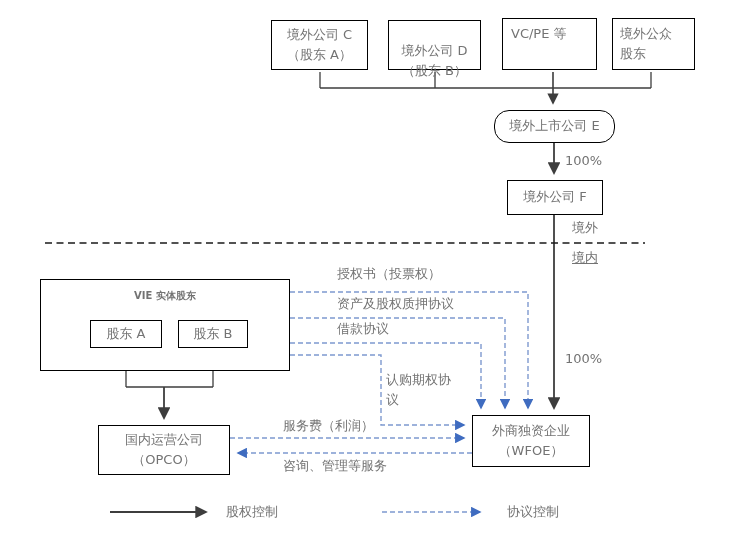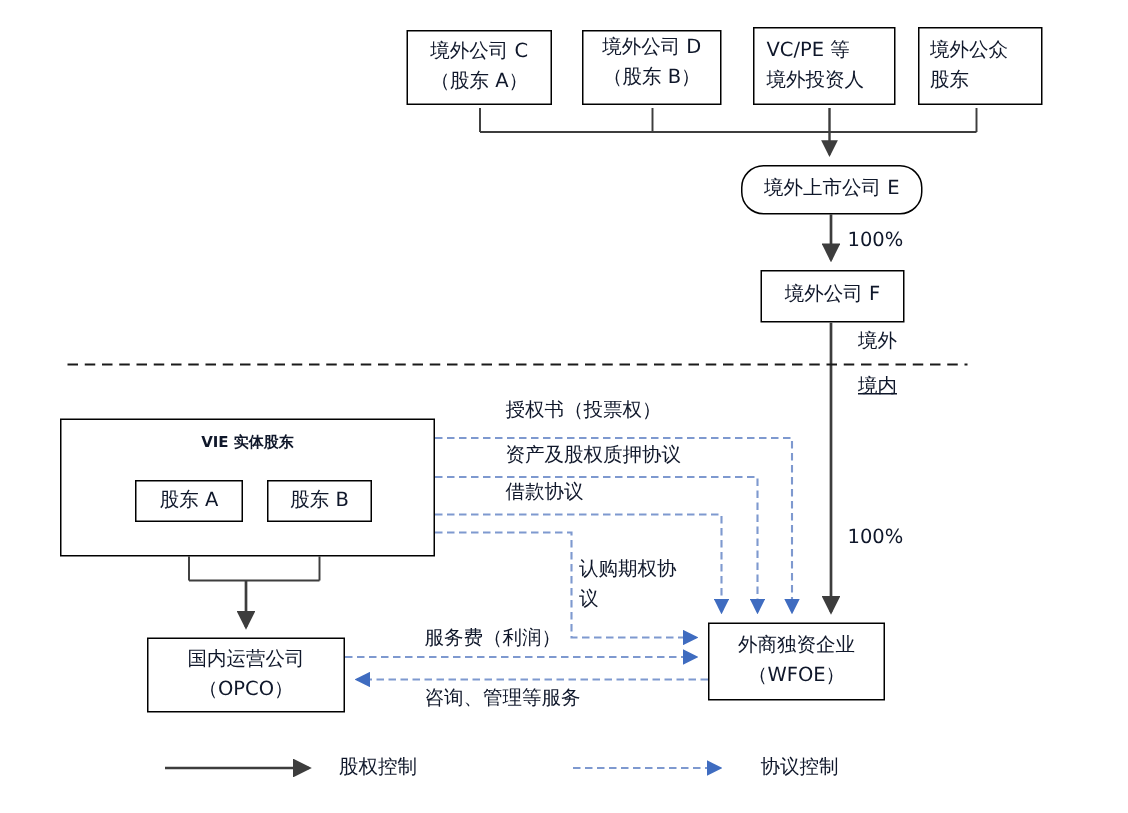--- a/index.html
+++ b/index.html
@@ -6,21 +6,21 @@
     margin: 0;
     padding: 0;
     background: #ffffff;
     font-family: "DejaVu Sans", "Liberation Sans", sans-serif;
   }
   #canvas {
     position: relative;
     width: 752px;
     height: 542px;
     background: #ffffff;
-    color: #0f172a;
+    color: #737373;
     overflow: hidden;
   }
   #connector-layer {
     position: absolute;
     left: 0; top: 0;
     width: 752px; height: 542px;
   }
   .box {
     position: absolute;
     box-sizing: border-box;
@@ -94,27 +94,26 @@
     <line x1="472" y1="453" x2="238" y2="453" stroke="#7e99cf" stroke-width="1.4" stroke-dasharray="5 3" marker-end="url(#mBlue)"></line>
 
     <line x1="110" y1="512" x2="206" y2="512" stroke="#3d3d3d" stroke-width="1.8" marker-end="url(#mDark)"></line>
     <line x1="382" y1="512" x2="480" y2="512" stroke="#7e99cf" stroke-width="1.4" stroke-dasharray="5 3" marker-end="url(#mBlue)"></line>
   </svg>
 
   <div class="box" style="left:271px; top:20px; width:97px; height:50px; padding-top:4px;">
     <span class="bl">境外公司 C</span>
     <span class="bl">（股东 A）</span>
   </div>
-  <div class="box" style="left:388px; top:20px; width:93px; height:50px; padding-top:1px;">
+  <div class="box" style="left:388px; top:20px; width:93px; height:50px; padding-top:20px;">
     <span class="bl">境外公司 D</span>
     <span class="bl">（股东 B）</span>
   </div>
   <div class="box leftalign" style="left:502px; top:18px; width:95px; height:52px; padding:5px 0 13px 8px;">
     <span class="bl">VC/PE 等</span>
-    <span class="bl">境外投资人</span>
   </div>
   <div class="box leftalign" style="left:612px; top:18px; width:83px; height:52px; padding:5px 0 0 7px;">
     <span class="bl">境外公众</span>
     <span class="bl">股东</span>
   </div>
 
   <div class="box" style="left:494px; top:110px; width:121px; height:33px; line-height:30px;border-radius:15px;">
     <span>境外上市公司 E</span>
   </div>
   <div class="box" style="left:507px; top:180px; width:96px; height:35px; line-height:32px;">

